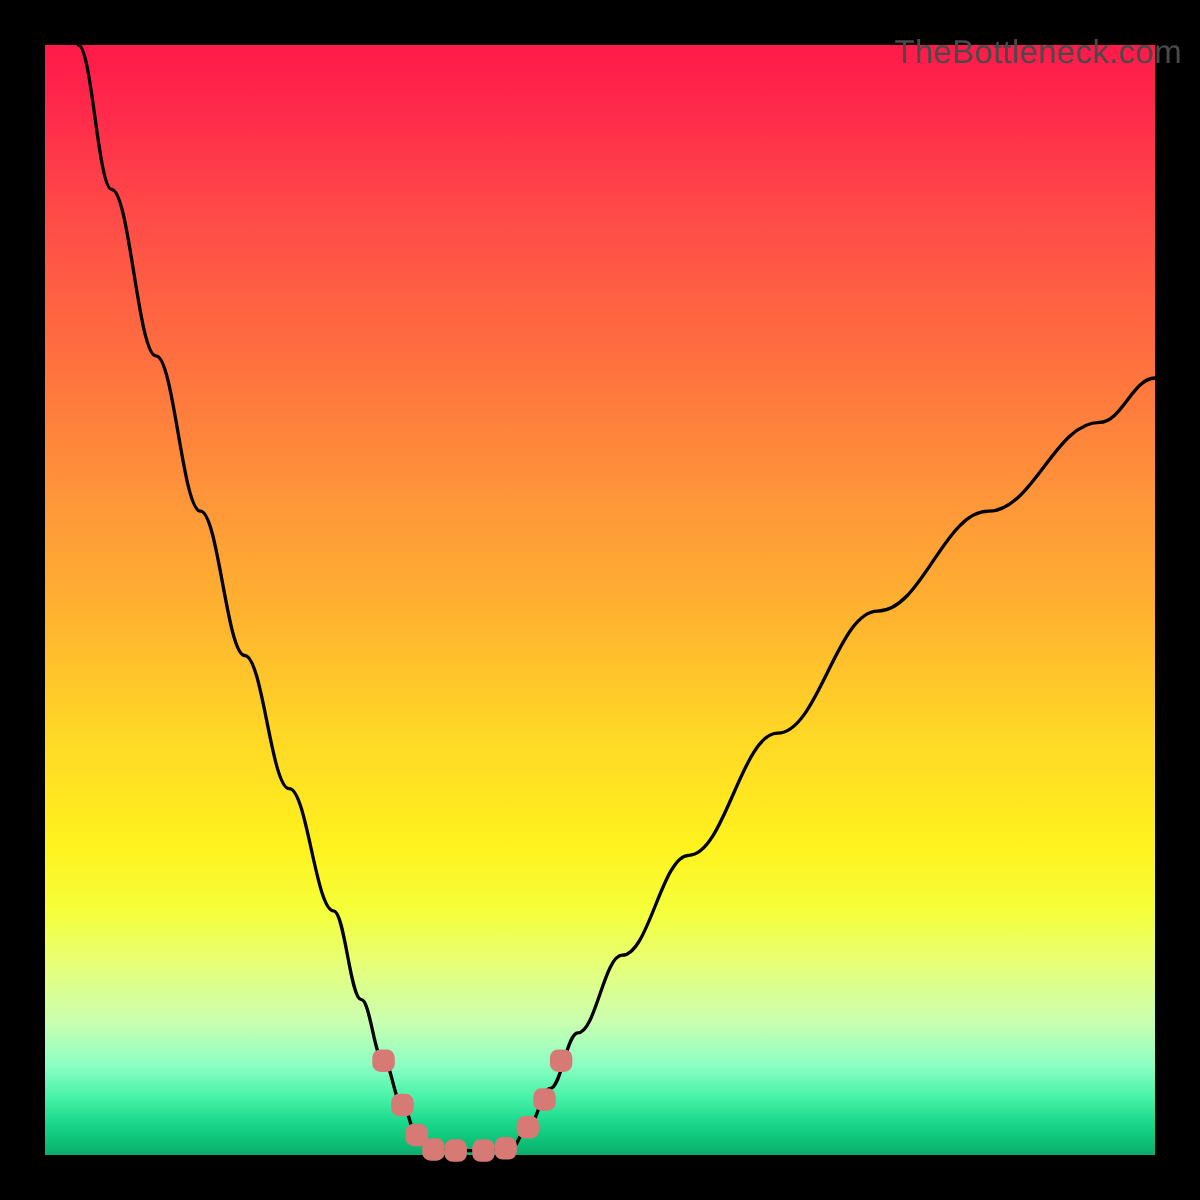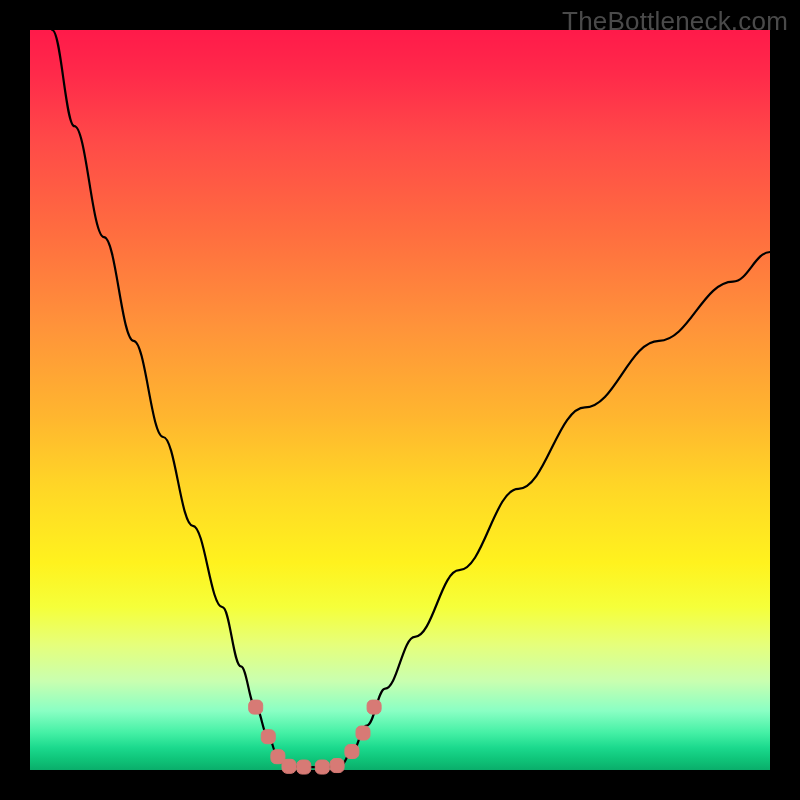--- a/index.html
+++ b/index.html
@@ -39,24 +39,24 @@
       #c9ffb0 88%,
       #8affc4 92%,
       #44f0a5 95%,
       #1bd98d 97%,
       #0fc57a 98.5%,
       #0aad6a 100%
     );
   }
   .watermark {
     position: absolute;
-    top: 6px;
+    top: 22px;
     right: 12px;
     color: #4a4a4a;
-    font-size: 26px;
+    font-size: 22px;
     letter-spacing: 0.2px;
     user-select: none;
   }
   svg.curves {
     position: absolute;
     left: 0;
     top: 0;
     width: 740px;
     height: 740px;
     overflow: visible;

